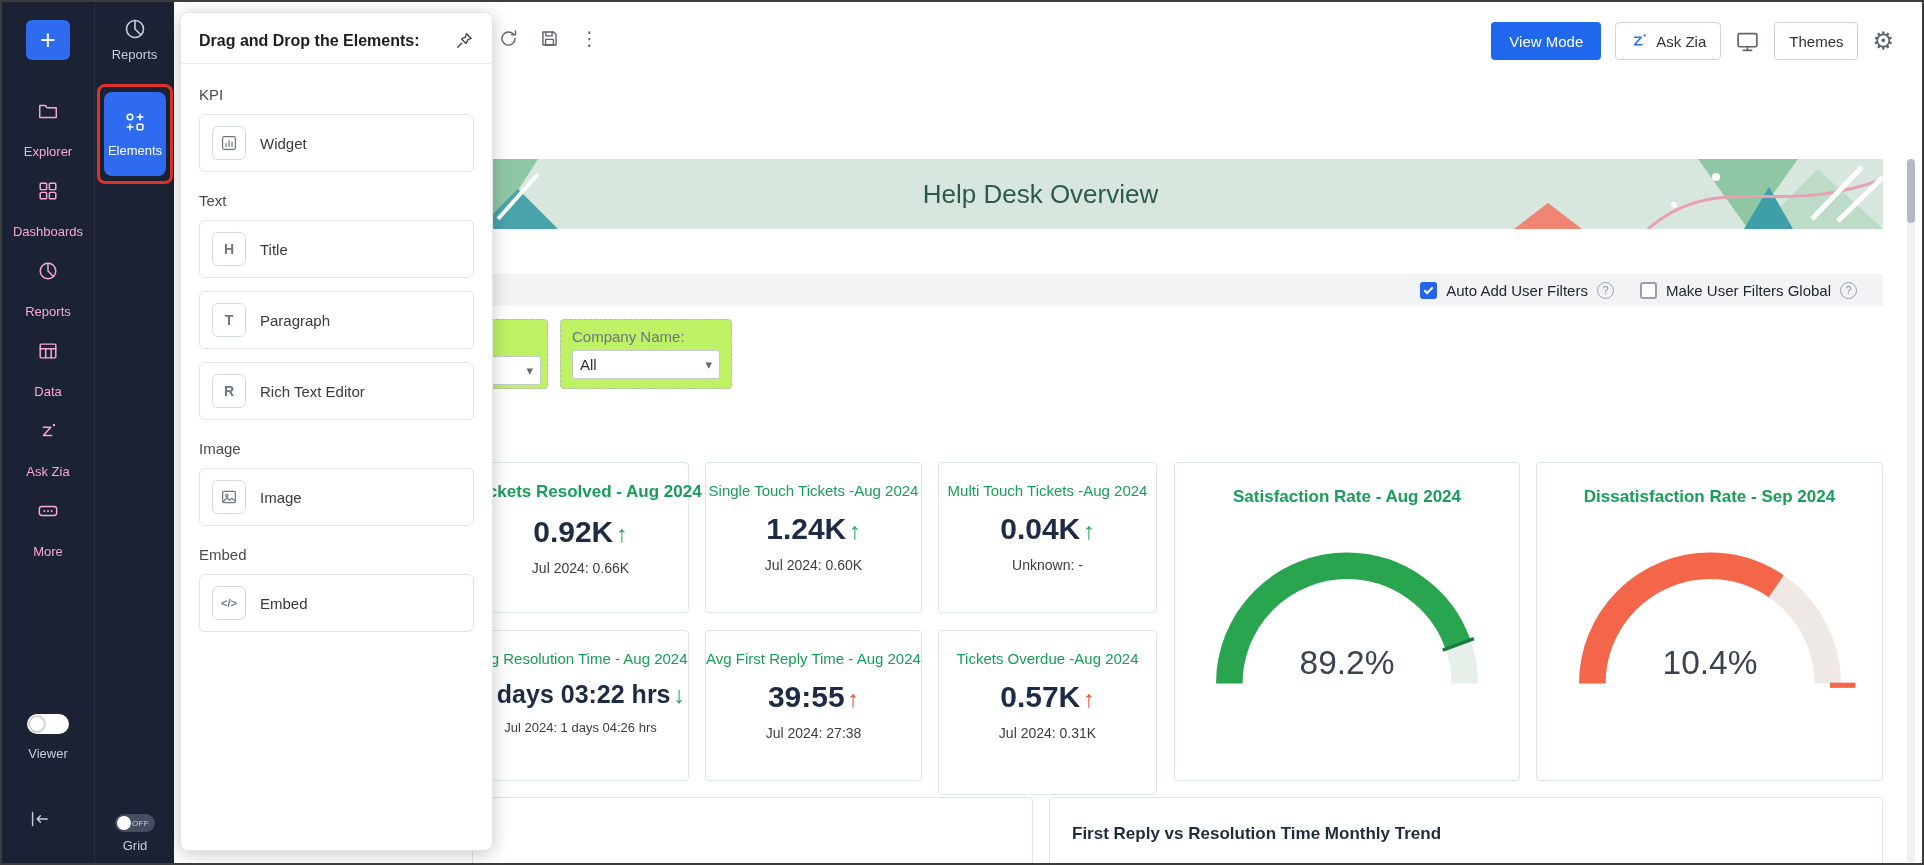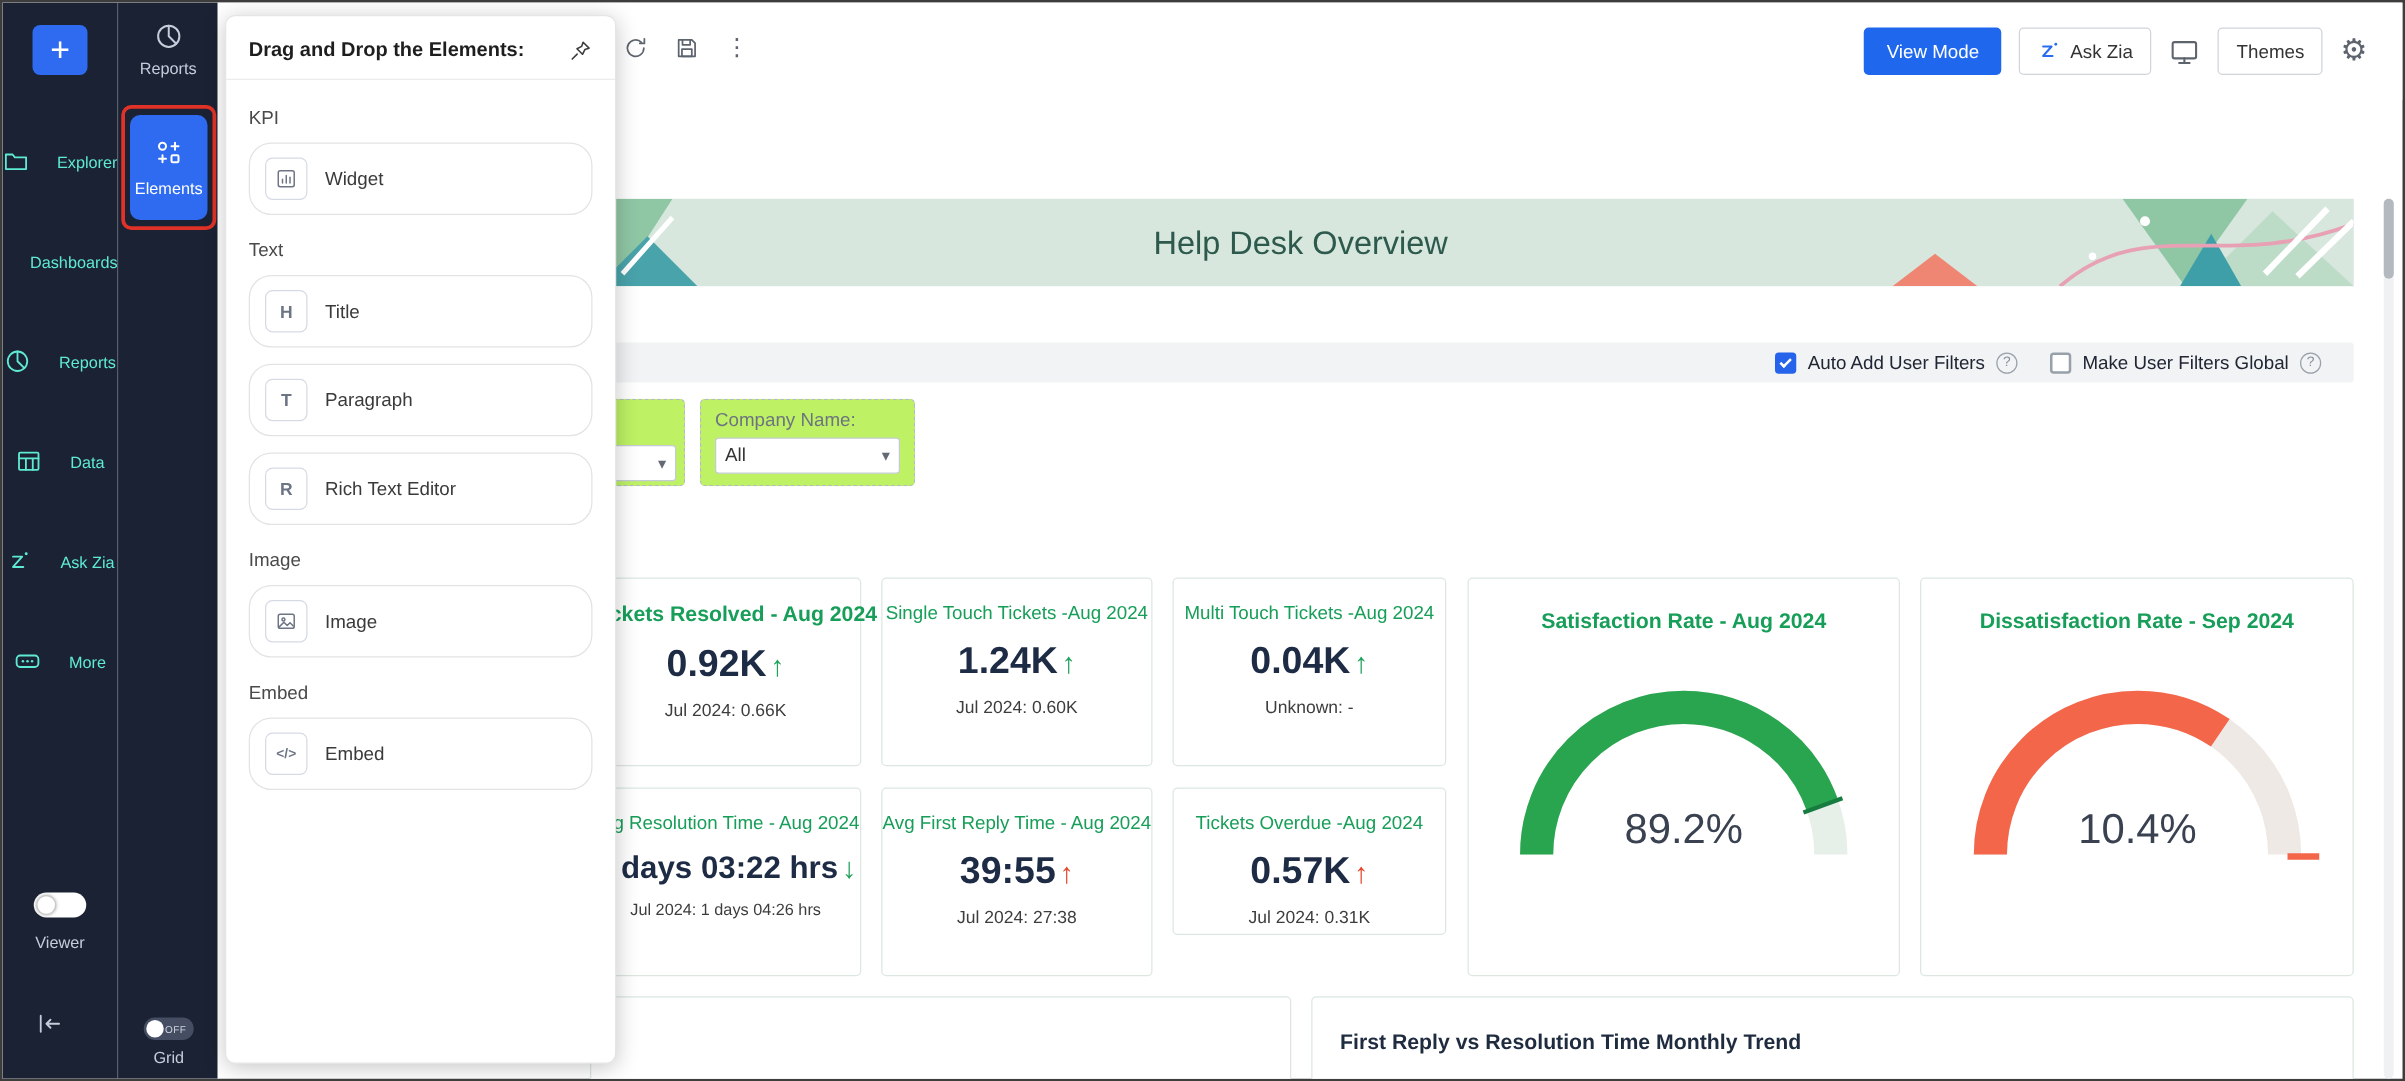--- a/index.html
+++ b/index.html
@@ -2,21 +2,21 @@
 <html><head>
 <meta charset="utf-8">
 <style>
   *{margin:0;padding:0;box-sizing:border-box}
   body{font-family:"Liberation Sans","DejaVu Sans",sans-serif;background:#fff}
   .frame{position:relative;width:1924px;height:865px;background:#fff;border:2px solid #3d3d3d;overflow:hidden}
 
   
   .nav1{position:absolute;left:0;top:0;width:92px;height:100%;background:#1b2233;z-index:10}
   .plus-btn{position:absolute;left:24px;top:18px;width:44px;height:40px;background:#2e6bf0;border-radius:6px;color:#fff;font-size:27px;display:flex;align-items:center;justify-content:center;font-weight:400}
-  .nav-item{position:absolute;left:0;width:92px;height:78px;display:flex;align-items:center;justify-content:center;gap:22px;color:#5eead4;cursor:pointer}
+  .nav-item{position:absolute;left:0;width:92px;height:78px;display:flex;flex-direction:column;align-items:center;justify-content:center;gap:22px;color:#f9a8d4;cursor:pointer}
   .nav-item .lbl{font-size:13px}
   .viewer{position:absolute;left:0;top:712px;width:92px;display:flex;flex-direction:column;align-items:center;gap:12px;color:#c6cdda}
   .pill{width:42px;height:20px;background:#fff;border-radius:10px;position:relative}
   .pill .knob{position:absolute;left:2px;top:2px;width:16px;height:16px;border-radius:50%;background:#fff;border:1px solid #c9c9c9;box-shadow:0 0 3px rgba(0,0,0,.35)}
   .collapse{position:absolute;left:26px;top:806px;color:#c6cdda}
 
   
   .nav2{position:absolute;left:92px;top:0;width:80px;height:100%;background:#1b2233;border-left:1px solid rgba(255,255,255,.07);z-index:10}
   .subnav-item{display:flex;flex-direction:column;align-items:center;gap:6px;color:#c6cdda;padding-top:15px;cursor:pointer}
   .subnav-item .lbl{font-size:13px}
@@ -39,21 +39,21 @@
   .gear{font-size:24px;color:#5d646e;line-height:1}
 
   
   .panel{position:absolute;left:178px;top:10px;width:313px;height:839px;background:#fff;border:1px solid #e5e5e5;border-radius:8px;box-shadow:0 3px 18px rgba(0,0,0,.22);z-index:40}
   .panel-header{display:flex;justify-content:space-between;align-items:center;padding:18px 18px 13px}
   .panel-title{font-size:16px;font-weight:700;color:#1e1e1e}
   .pin{color:#3c3c3c;cursor:pointer}
   .divider{border-bottom:1px solid #ececec}
   .panel-body{padding:2px 18px}
   .section-label{font-size:15px;color:#4a4a4a;margin:20px 0 11px}
-  .elem-card{height:58px;border:1px solid #e3e3e3;border-radius:18px;display:flex;align-items:center;gap:14px;padding-left:12px;margin-bottom:13px;background:#fff;cursor:grab}
+  .elem-card{height:58px;border:1px solid #e3e3e3;border-radius:6px;display:flex;align-items:center;gap:14px;padding-left:12px;margin-bottom:13px;background:#fff;cursor:grab}
   .elem-icon{width:34px;height:34px;border:1px solid #d5dae4;border-radius:6px;display:flex;align-items:center;justify-content:center;color:#6d7585;font-size:14px;font-weight:700}
   .elem-icon.code{font-size:11px;font-weight:700}
   .elem-label{font-size:15px;color:#3a3a3a}
 
   
   .banner{position:absolute;left:196px;top:157px;width:1685px;height:70px;background:#d7e7dd;overflow:hidden;z-index:1;cursor:pointer}
   .banner svg{position:absolute;inset:0;width:100%;height:100%}
   .banner-title{position:relative;text-align:center;line-height:70px;font-size:26px;font-weight:400;color:#2e5a4e;z-index:2}
 
   .filter-strip{position:absolute;left:196px;top:272px;width:1685px;height:32px;background:#f1f3f4;border-radius:3px;display:flex;justify-content:flex-end;align-items:center;gap:26px;padding-right:26px;z-index:1}
@@ -304,21 +304,21 @@
       <div class="kpi-value small"><span>1 days 03:22 hrs</span><span class="arrow" style="color: rgb(31, 162, 92);">↓</span></div>
       <div class="kpi-sub small">Jul 2024: 1 days 04:26 hrs</div>
     </div>
 
     <div class="kpi" style="left:703px;top:628px;width:217px;height:151px">
       <div class="kpi-title">Avg First Reply Time - Aug 2024</div>
       <div class="kpi-value"><span>39:55</span><span class="arrow" style="color: rgb(228, 73, 46);">↑</span></div>
       <div class="kpi-sub">Jul 2024: 27:38</div>
     </div>
 
-    <div class="kpi" style="left:936px;top:628px;width:219px;height:118px">
+    <div class="kpi" style="left:936px;top:628px;width:219px;height:165px">
       <div class="kpi-title">Tickets Overdue -Aug 2024</div>
       <div class="kpi-value"><span>0.57K</span><span class="arrow" style="color: rgb(228, 73, 46);">↑</span></div>
       <div class="kpi-sub">Jul 2024: 0.31K</div>
     </div>
 
     <div class="gauge-card" style="left:1172px;top:460px;width:346px;height:319px">
       <div class="gauge-title">Satisfaction Rate - Aug 2024</div>
       <svg class="gauge" viewBox="0 0 260 140">
         <path class="track" stroke="#e7efe9" d="M28 132 A102 102 0 0 1 232 132"></path>
         <path class="arcfill" stroke="currentColor" d="M28 132 A102 102 0 0 1 232 132" stroke-dasharray="285.8 350.4" style="color: rgb(42, 165, 79);"></path>

